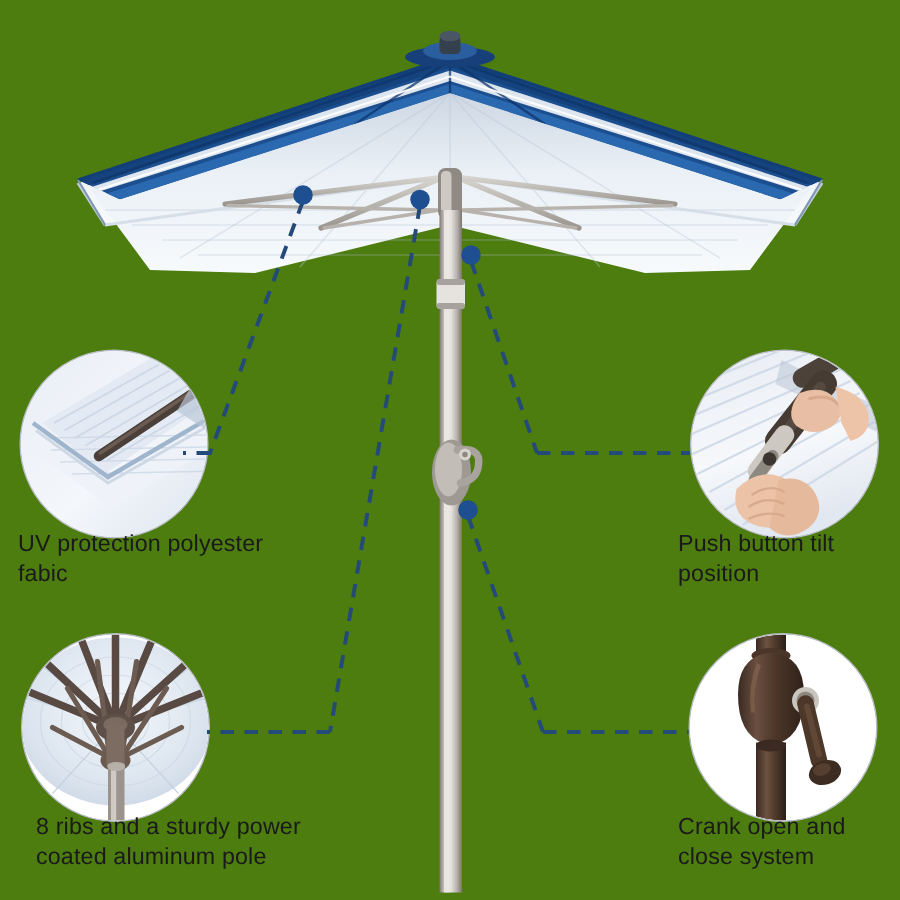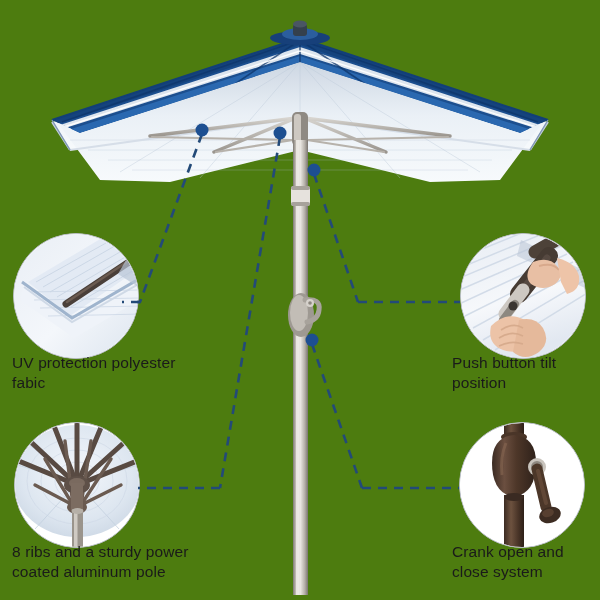--- a/index.html
+++ b/index.html
@@ -47,21 +47,21 @@
     font-size: 15.5px;
     line-height: 1.32;
     color: #1a1a1a;
     letter-spacing: 0.1px;
     white-space: pre-line;
   }
   .caption.left  { left: 12px; width: 240px; text-align: left; }
   .caption.right { left: 452px; width: 150px; text-align: left; }
   #caption-fabric { top: 353px; }
   #caption-tilt   { top: 353px; }
-  #caption-ribs   { top: 542px; }
+  #caption-ribs   { top: 542px; margin-left: 12px; }
   #caption-crank  { top: 542px; }
 </style>
 </head>
 <body>
 
 <div id="stage">
 
   <svg id="art-layer" class="layer" viewBox="0 0 600 600">
     <defs>
       <linearGradient id="underCanopy" x1="0" y1="0" x2="0" y2="1">

